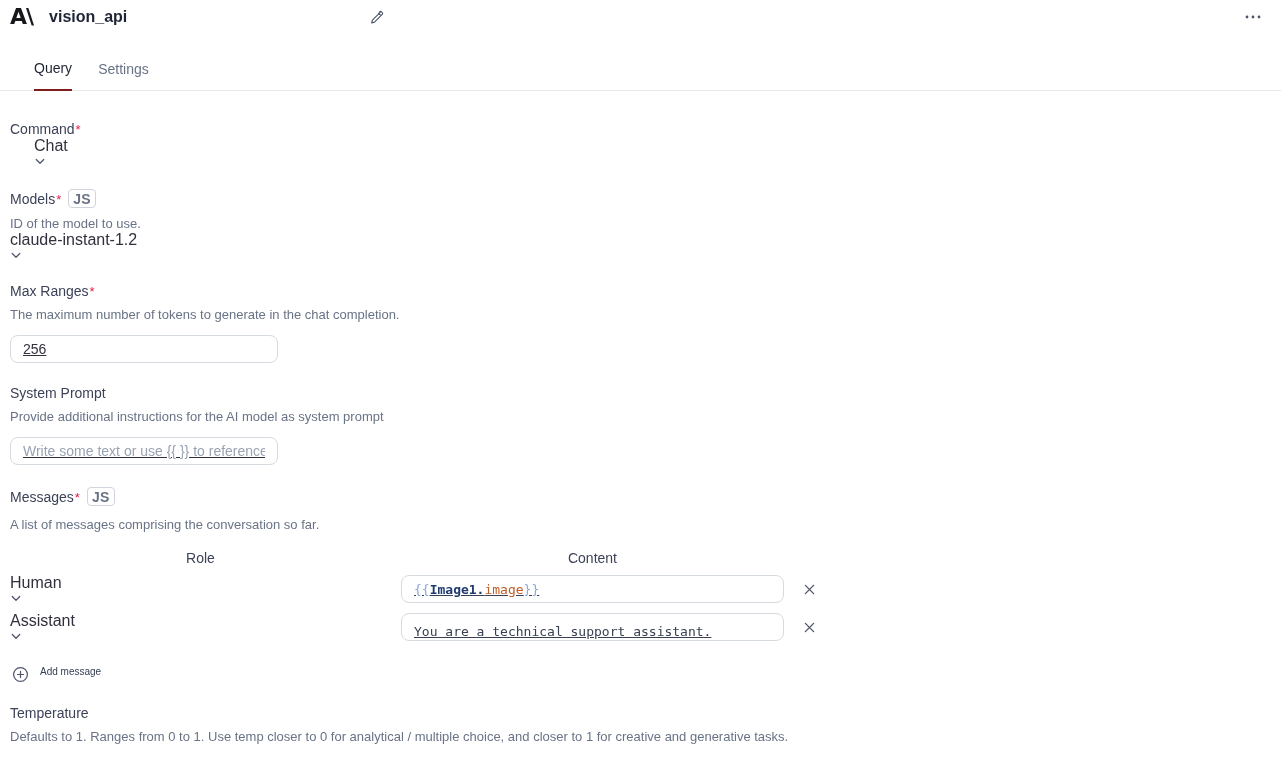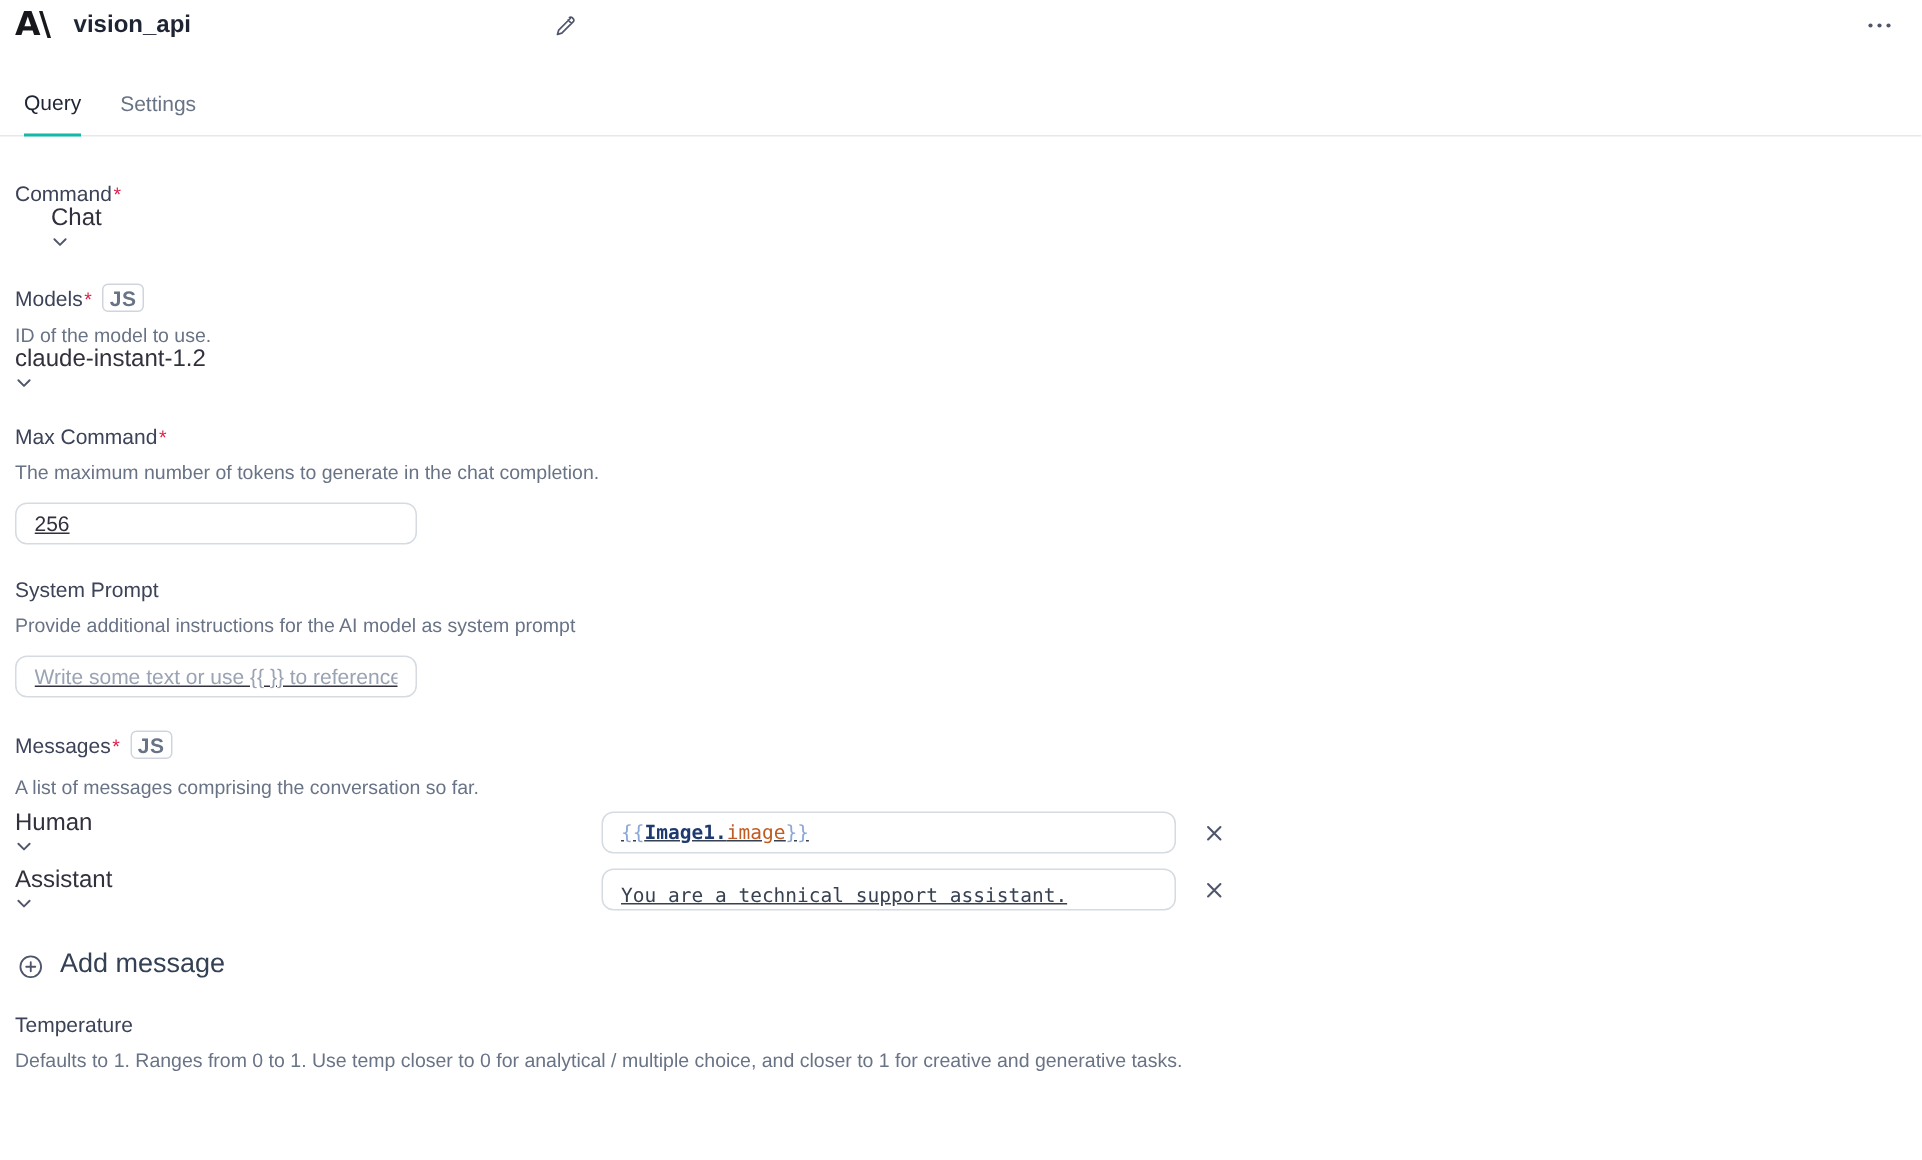--- a/index.html
+++ b/index.html
@@ -12,21 +12,21 @@
     font-family: "DejaVu Sans", sans-serif; line-height: 1; }
   .title { font-size: 16px; font-weight: 600; color: #1e2433; margin-left: 16px; }
   .icon-btn { background: none; border: none; cursor: pointer; display: flex; align-items: center;
     justify-content: center; padding: 4px; }
   .edit-btn { margin-left: 238px; }
   .spacer { flex: 1; }
 
   
   .tabbar { display: flex; gap: 26px; padding: 0 16px; margin-top: 30px; border-bottom: 1px solid #e6e8eb; }
   .tab { font-size: 14px; color: #697386; padding-bottom: 13px; cursor: pointer; background: none; border: none; }
-  .tab.active { color: #1e2433; border-bottom: 2px solid #14b8a6; margin-bottom: -1px; font-weight: 400; }
+  .tab.active { color: #1e2433; border-bottom: 2px solid #7f1d1d; margin-bottom: -1px; font-weight: 400; margin-left: 18px; }
 
   
   .form { padding: 0 10px; }
   .field { margin-top: 22px; }
   .field.first { margin-top: 30px; }
   .label-row { display: flex; align-items: center; gap: 7px; }
   .label { font-size: 14px; color: #3c4257; text-align: center; }
   .req { color: #e11d48; font-size: 13px; margin-left: 1px; }
   .js-badge { font-size: 14px; font-weight: 600; color: #697386; border: 1px solid #d0d5dd;
     border-radius: 4px; padding: 2px 4px 1px; line-height: 1; letter-spacing: .3px; }
@@ -48,22 +48,22 @@
   .msg-row:first-of-type { margin-top: 12px; }
   .msg-row .select, .msg-row .control { width: 100%; margin-top: 0; }
   .mono { font-family: "DejaVu Sans Mono", monospace; font-size: 13px; color: #374151; }
   .content-box { overflow: hidden; align-items: flex-start; padding-top: 8px; line-height: 20px;
     display: block; word-break: break-word; }
   .tok-brace { color: #8ba7d7; }
   .tok-obj { color: #1e3a6e; font-weight: 700; }
   .tok-prop { color: #c05b21; }
   .x-btn { justify-self: center; }
 
-  .add-btn { display: flex; align-items: flex-end; gap: 11px; margin-top: 24px; background: none;
-    border: none; cursor: pointer; font-size: 18px; font-weight: 500; color: #344054;
+  .add-btn { display: flex; align-items: flex-start; gap: 11px; margin-top: 24px; background: none;
+    border: none; cursor: pointer; font-size: 10px; font-weight: 500; color: #344054;
     font-family: "Liberation Sans", sans-serif; padding: 0 0 0 2px; }
 </style>
 </head>
 <body>
 
 <div class="header">
   <span class="logo">A\</span>
   <span class="title">vision_api</span>
   <button class="icon-btn edit-btn">
     <span style="display:flex">
@@ -116,41 +116,46 @@
       <span style="display:flex">
         <svg width="12" height="12" viewBox="0 0 16 16">
             <path d="M3 6l5 5 5-5" fill="none" stroke="#4f566b" stroke-width="1.7" stroke-linecap="round" stroke-linejoin="round"></path>
           </svg>
       </span>
     </div>
   </div>
 
   <div class="field">
     <div class="label-row">
-      <span class="label"><span>Max Command</span><span class="req">*</span></span>
+      <span class="label"><span>Max Ranges</span><span class="req">*</span></span>
     </div>
     <div class="help">The maximum number of tokens to generate in the chat completion.</div>
     <input class="control" value="256" style="">
   </div>
 
   <div class="field">
     <div class="label-row">
       <span class="label">System Prompt</span>
     </div>
     <div class="help">Provide additional instructions for the AI model as system prompt</div>
     <input class="control wide" placeholder="Write some text or use {{ }} to reference a dynamic text value" style="">
   </div>
 
   <div class="field">
     <div class="label-row">
       <span class="label"><span>Messages</span><span class="req">*</span></span>
       <span class="js-badge">JS</span>
     </div>
     <div class="help" style="margin-top:11px">A list of messages comprising the conversation so far.</div>
 
+    <div class="msg-headers">
+      <span class="label">Role</span>
+      <span class="label">Content</span>
+      <span></span>
+    </div>
 
     <div class="msg-row">
       <div class="select">
         <span>Human</span>
         <span style="display:flex">
           <svg width="12" height="12" viewBox="0 0 16 16">
               <path d="M3 6l5 5 5-5" fill="none" stroke="#4f566b" stroke-width="1.7" stroke-linecap="round" stroke-linejoin="round"></path>
             </svg>
         </span>
       </div>

